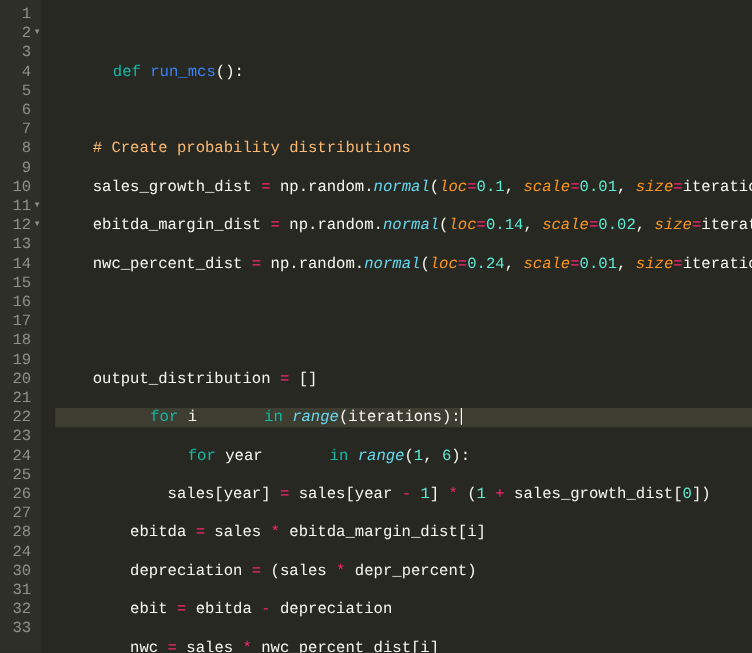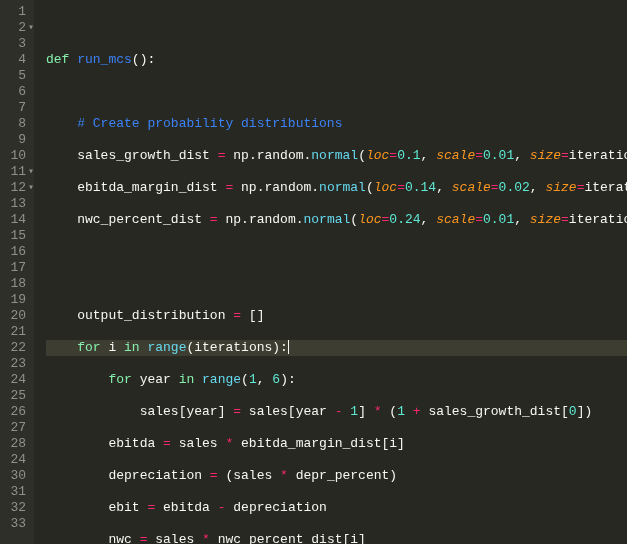--- a/index.html
+++ b/index.html
@@ -47,27 +47,27 @@
 .line.hl { background: #3e3d32; }
 .cursor {
   display: inline-block;
   width: 1px;
   height: 14px;
   background: #f8f8f2;
   vertical-align: middle;
   margin-top: -1px;
 }
 
-.kw { color: #86efac; }      
+.kw { color: #14b8a6; margin-left: 48px; }      
 .op { color: #f92672; }      
 .fn { color: #3b82f6; }      
-.call { color: #66d9ef; }   
+.call { color: #66d9ef; font-style: italic; }   
 .arg { color: #fd971f; font-style: italic; }    
 .num { color: #5eead4; }     
-.cm { color: #3b82f6; }      
+.cm { color: #fdba74; }      
 </style>
 </head>
 <body>
 
 <div class="editor">
   <div class="gutter">
     <div class="ln">1</div>
     <div class="ln fold">2</div>
     <div class="ln">3</div>
     <div class="ln">4</div>

